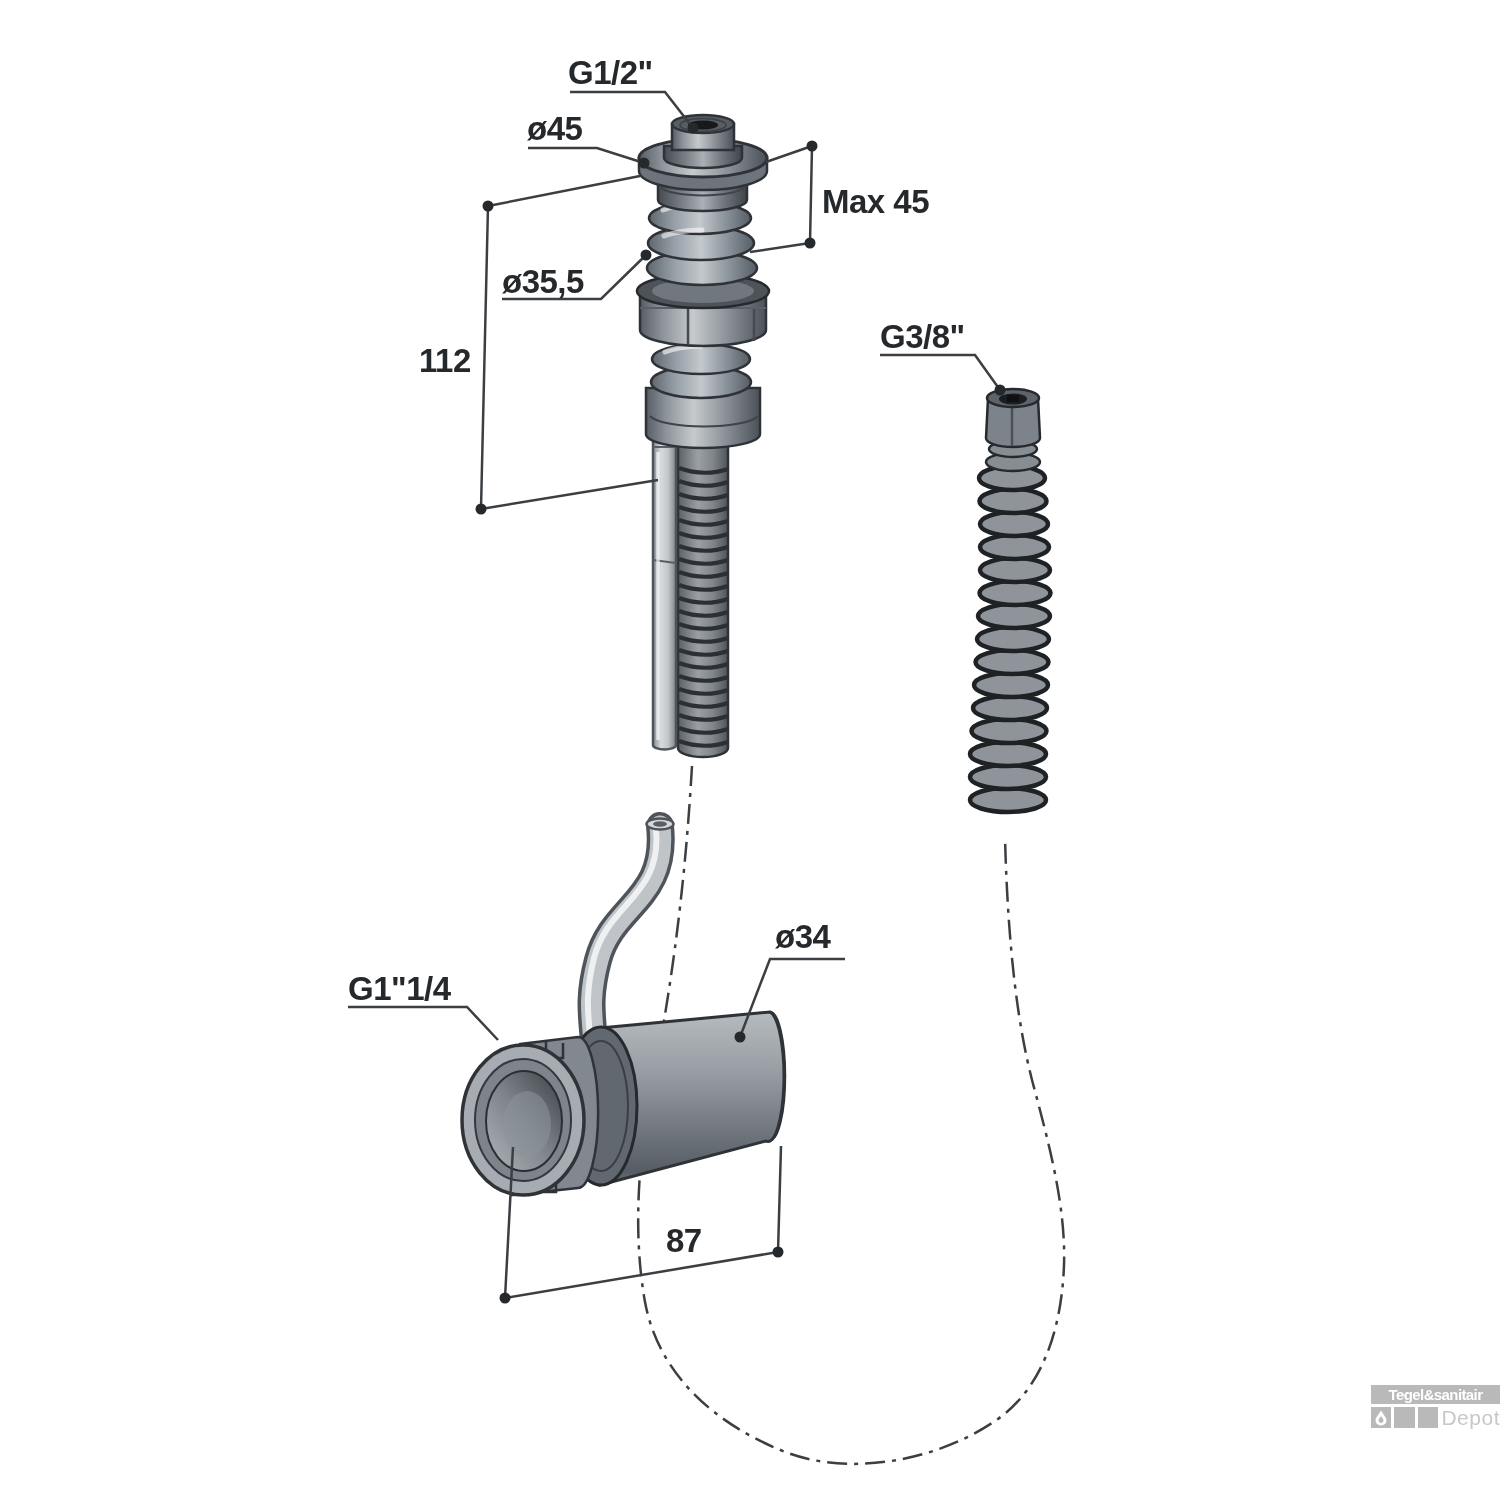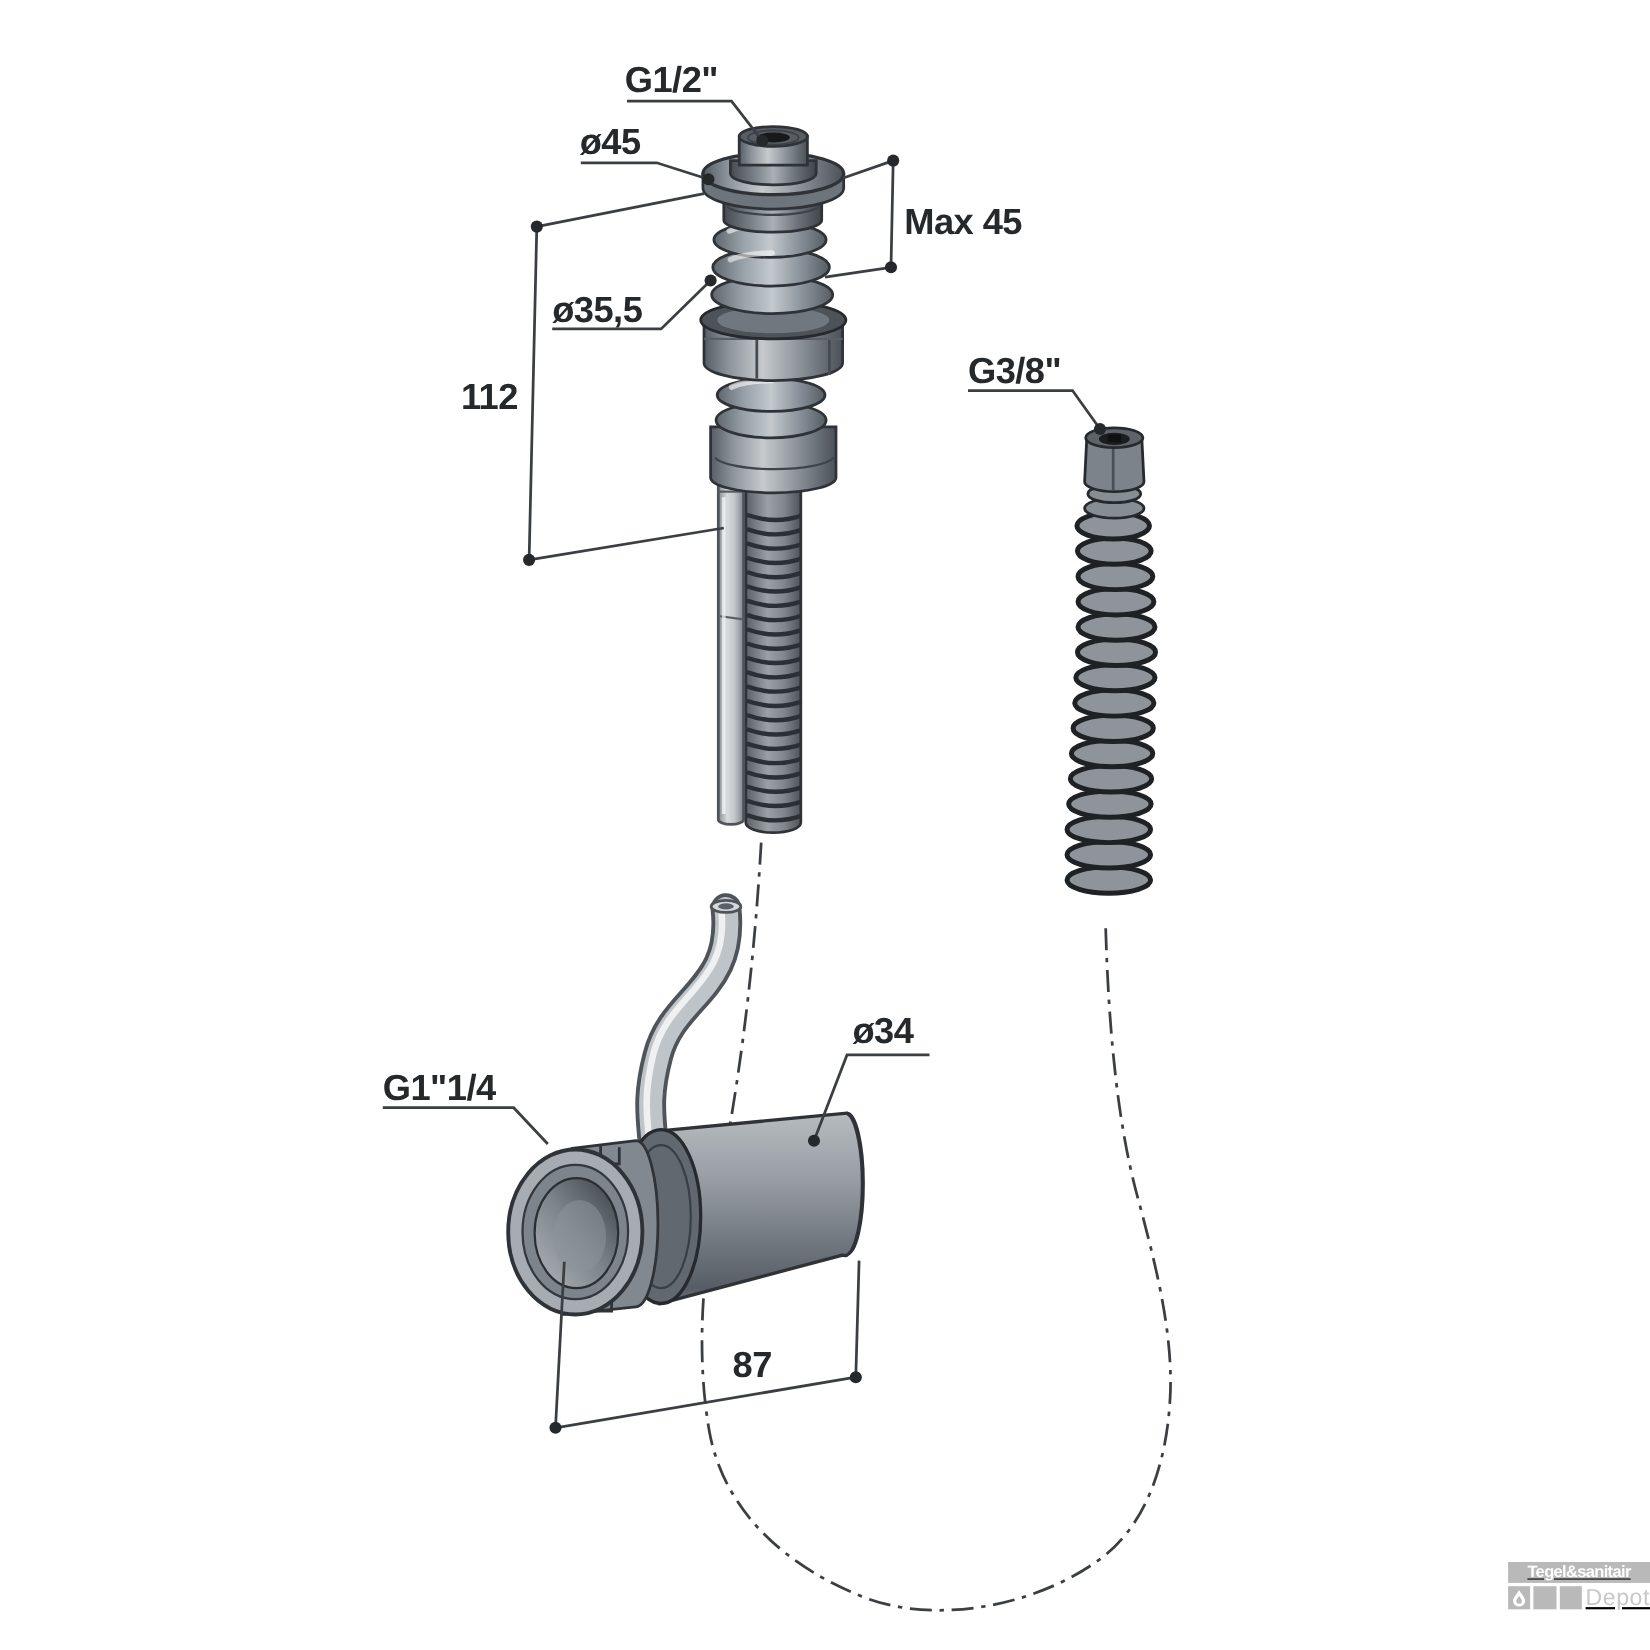--- a/index.html
+++ b/index.html
@@ -5,21 +5,21 @@
   html,body{margin:0;padding:0;background:#fff;}
   #canvas{position:relative;width:1500px;height:1500px;background:#fff;overflow:hidden;
           font-family:"Liberation Sans", sans-serif;}
   #drawing{position:absolute;left:0;top:0;}
   .lbl{font-family:"Liberation Sans", sans-serif;font-weight:bold;font-size:33px;
        fill:#26292c;letter-spacing:-0.5px;}
   .dim{stroke:#3b3f43;stroke-width:2.5;fill:none;}
   .cl{stroke:#3b3f43;stroke-width:2.5;fill:none;stroke-dasharray:20 7 4 7;}
   .dot{fill:#26292c;stroke:none;}
   
-  #wm{position:absolute;left:1371px;top:1420px;width:129px;text-decoration:underline;}
+  #wm{position:absolute;left:1371px;top:1385px;width:129px;}
   #wm-banner{width:129px;height:19px;background:#b9b9b9;display:flex;align-items:center;
              justify-content:center;}
   #wm-banner span{color:#ffffff;font-weight:bold;font-size:15px;letter-spacing:-0.6px;
                   line-height:19px;white-space:nowrap;}
   #wm-row{display:flex;margin-top:3px;gap:3px;align-items:center;}
   .wm-sq{width:22px;height:21px;background:#b9b9b9;display:flex;align-items:center;
          justify-content:center;}
   #wm-depot{color:#c8c8c8;font-size:21px;font-weight:normal;letter-spacing:0.5px;
             margin-left:0;line-height:21px;}
 </style>

